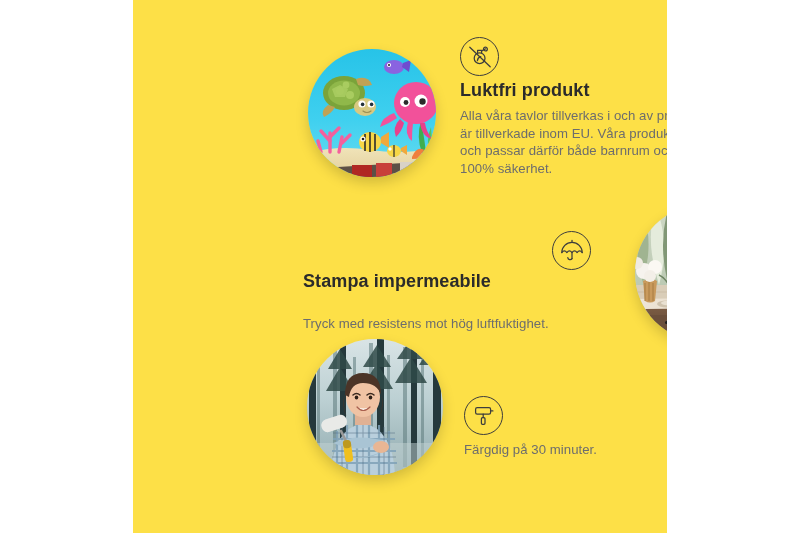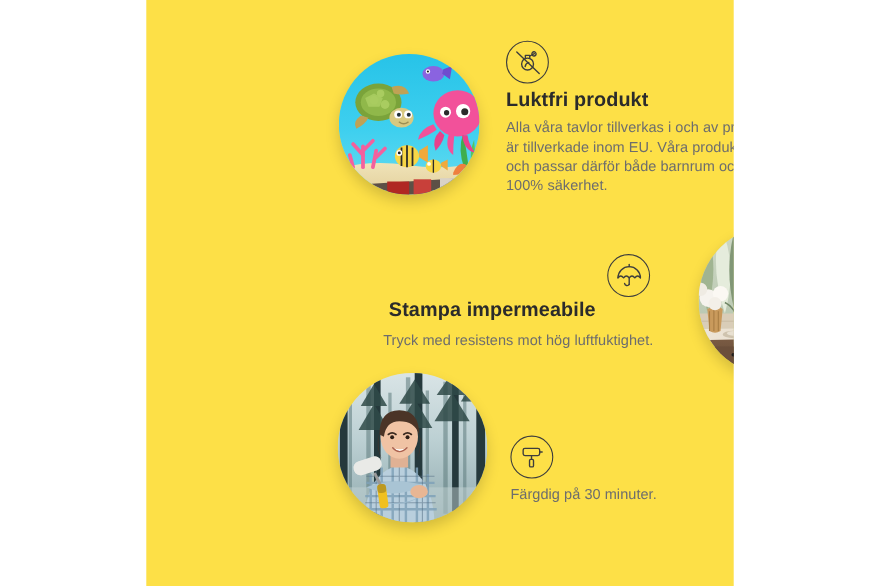--- a/index.html
+++ b/index.html
@@ -74,22 +74,22 @@
   .photo > svg { display: block; width: 100%; height: 100%; }
 
   
   #feat-odorless .badge  { left: 327px; top: 37px; }
   #feat-odorless .feature-text { left: 327px; top: 78px; width: 290px; }
   #feat-odorless .f-desc { margin-top: 5px; }
 
   #feat-water { }
   #feat-water .badge { left: 419px; top: 231px; }
   #feat-water .feature-text { left: 170px; top: 269px; width: 291px; text-align: center; }
-  #feat-water .f-title { text-align: center; padding-right: 2px; }
-  #feat-water .f-desc  { margin-top: 8px; text-align: right; }
+  #feat-water .f-title { text-align: left; padding-right: 2px; }
+  #feat-water .f-desc  { margin-top: 22px; text-align: left; }
 
   #feat-mount .badge { left: 331px; top: 396px; }
   #feat-mount .feature-text { left: 331px; top: 437px; width: 260px; }
   #feat-mount .f-desc { margin-top: 4px; }
 
   #photo-sea   { left: 175px; top: 49px;  width: 128px; height: 128px; }
   #photo-bath  { left: 502px; top: 205px; width: 136px; height: 136px; }
   #photo-paint { left: 174px; top: 339px; width: 136px; height: 136px; }
 </style>
 </head>

